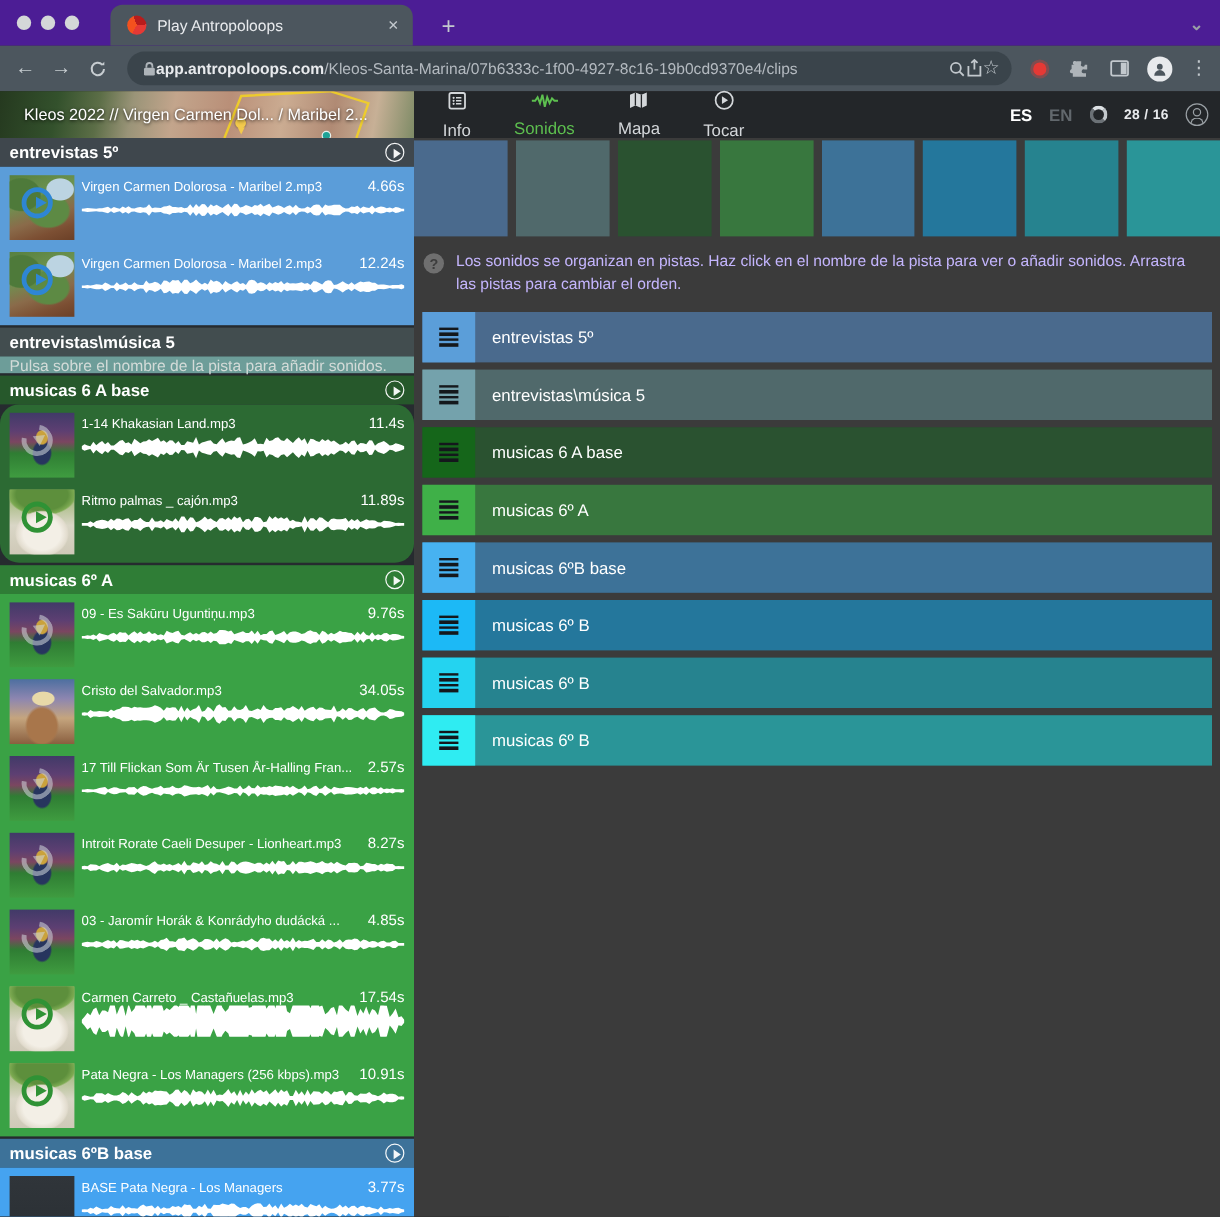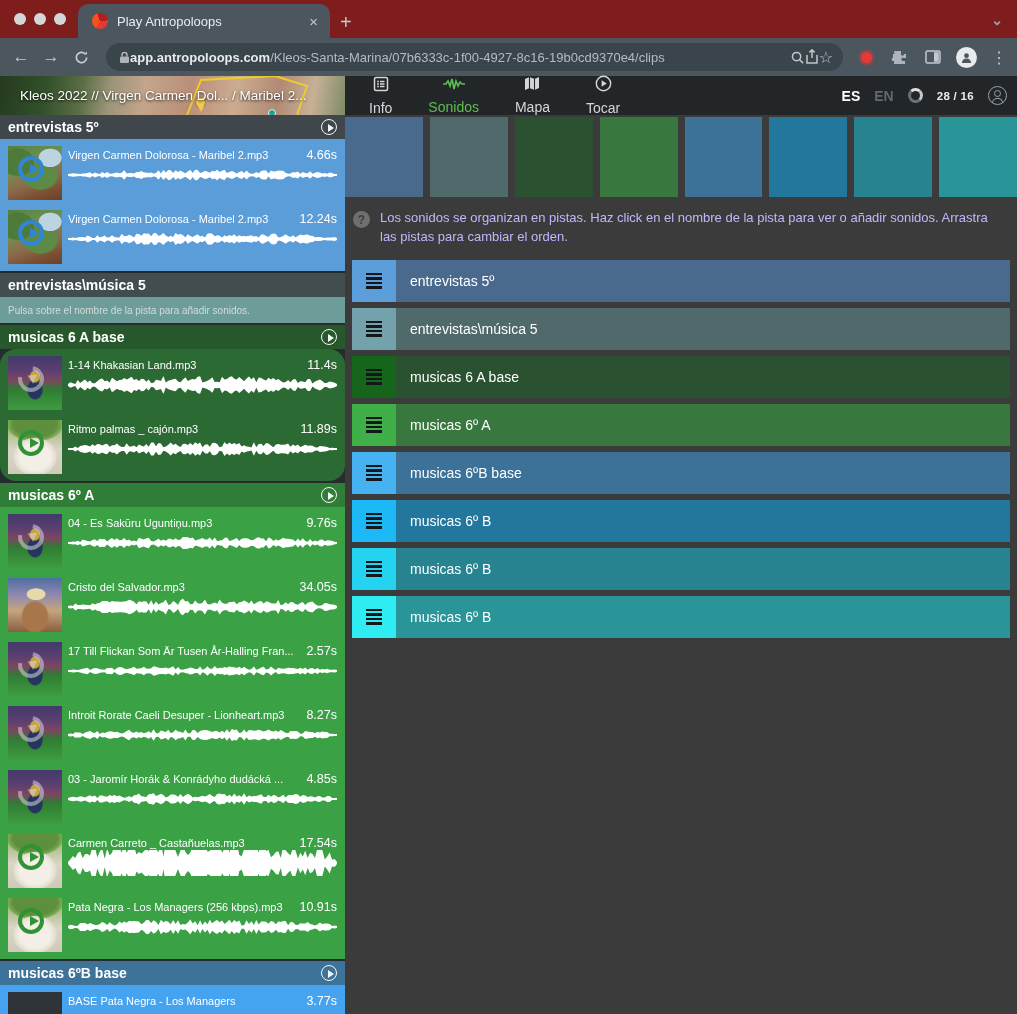--- a/index.html
+++ b/index.html
@@ -1,20 +1,20 @@
 <!DOCTYPE html>
 <html><head>
 <meta charset="utf-8">
 <style>
   html,body{margin:0;padding:0;background:#222;}
   *{box-sizing:border-box;font-family:"Liberation Sans",sans-serif;}
   .window{width:1017px;height:1014px;overflow:hidden;position:relative;background:#3b3b3b;}
 
   
-  .tabstrip{height:38px;background:#7f1d1d;display:flex;align-items:flex-end;position:relative;}
+  .tabstrip{height:38px;background:#4c1d95;display:flex;align-items:flex-end;position:relative;gap:14px;}
   .lights{display:flex;gap:8px;align-items:center;height:38px;padding:0 12px 0 14px;}
   .light{width:12px;height:12px;border-radius:50%;background:#d4d7d8;}
   .tab{height:34px;width:252px;background:#4c565e;border-radius:10px 10px 0 0;display:flex;align-items:center;padding:0 10px 0 14px;gap:9px;}
   .favicon{width:16px;height:16px;border-radius:50%;background:conic-gradient(from 210deg,#f4511e 0 130deg,#b71c1c 130deg 235deg,#e53935 235deg 360deg);flex:none;}
   .tab-title{color:#e8eaed;font-size:13px;flex:1;white-space:nowrap;overflow:hidden;}
   .tab-close{color:#c2c8cd;font-size:15px;cursor:default;padding:0 2px;}
   .newtab{color:#c2c8cd;font-size:20px;margin:0 0 6px 10px;line-height:1;}
   .strip-chevron{position:absolute;right:14px;top:12px;color:#9ba1a6;font-size:14px;font-weight:bold;}
 
   .toolbar{height:38px;background:#4c565e;display:flex;align-items:center;padding:0 8px;gap:4px;}
@@ -76,21 +76,21 @@
   .thumb-messi{background:radial-gradient(10px 12px at 50% 38%,#caa23c 0 45%,transparent 55%),radial-gradient(14px 18px at 50% 62%,#27355e 0 50%,transparent 60%),linear-gradient(180deg,#413a68 0%,#5d3f72 28%,#7b4660 45%,#2f7d33 62%,#3f9c40 100%);}
   .thumb-dog{background:radial-gradient(30px 26px at 50% 68%,#f3efe6 0 52%,#e2dcce 70%,transparent 75%),radial-gradient(36px 22px at 50% 8%,#5d8f3c 0 60%,#7daa52 75%,transparent 80%),linear-gradient(180deg,#8fae62 0%,#d9d6c6 55%,#cfc9b8 100%);}
   .thumb-cristo{background:radial-gradient(16px 10px at 52% 30%,#e8d9a8 0 55%,transparent 62%),radial-gradient(22px 26px at 50% 72%,#a8764b 0 55%,transparent 65%),linear-gradient(180deg,#4d6fa0 0%,#8d86b0 30%,#c5a57e 60%,#8a5f3f 100%);}
   .thumb-dark{background:linear-gradient(180deg,#30353a 0%,#2a2f34 100%);}
   .clip-main{margin-left:68px;padding:7px 8px 0 0;}
   .clip-top{display:flex;align-items:baseline;gap:6px;}
   .clip-title{color:#fff;font-size:11px;flex:1;white-space:nowrap;overflow:hidden;}
   .clip-dur{color:#fff;font-size:12.5px;flex:none;}
   .wf{height:20px;margin-top:3px;}
   .wf.big{height:26px;margin-top:0;}
-  .empty-note{height:26px;display:flex;align-items:center;padding:0 8px;font-size:10px;}
+  .empty-note{height:14px;display:flex;align-items:center;padding:0 8px;font-size:13px;}
 
   
   .swatches{display:flex;gap:7px;height:80px;margin-top:2px;}
   .swatch{flex:1;}
   .help{display:flex;gap:10px;padding:12px 12px 0 8px;align-items:flex-start;}
   .help-q{width:17px;height:17px;border-radius:50%;background:#6f6f6f;color:#3d3d3d;font-size:12px;font-weight:bold;display:flex;align-items:center;justify-content:center;flex:none;margin-top:2px;}
   .help-text{color:#c4b5fd;font-size:13px;line-height:1.45;}
   .trows{margin-top:13px;padding:0 7px;}
   .trow{height:42px;display:flex;align-items:stretch;margin-bottom:6px;}
   .thandle{width:44px;flex:none;display:flex;align-items:center;justify-content:center;}
@@ -319,21 +319,21 @@
           <span class="sec-title">musicas 6º A</span>
           <span class="sec-play"></span>
         </div>
         <div class="sec-body" style="background: rgb(58, 162, 69);">
           <div class="clip">
             <div class="thumb thumb-messi">
                 <span class="ring ring-gray"></span>
               </div>
             <div class="clip-main">
               <div class="clip-top">
-                  <span class="clip-title">04 - Es Sakūru Uguntiņu.mp3</span>
+                  <span class="clip-title">09 - Es Sakūru Uguntiņu.mp3</span>
                   <span class="clip-dur">9.76s</span>
                 </div>
               <div class="wf">
                   <svg width="269" height="20" viewBox="0 0 269 20">
                     <polygon points="0.0,8.9 2.4,8.9 4.9,8.4 7.3,8.8 9.8,7.7 12.2,8.9 14.7,6.4 17.1,7.3 19.6,7.9 22.0,8.5 24.5,7.1 26.9,6.3 29.3,7.9 31.8,5.7 34.2,6.2 36.7,6.0 39.1,8.6 41.6,6.4 44.0,5.0 46.5,7.1 48.9,5.3 51.4,7.3 53.8,6.9 56.2,5.1 58.7,7.4 61.1,6.6 63.6,8.3 66.0,7.5 68.5,8.6 70.9,4.7 73.4,5.8 75.8,6.6 78.3,5.3 80.7,4.7 83.1,7.9 85.6,8.5 88.0,7.2 90.5,5.8 92.9,7.8 95.4,6.6 97.8,7.7 100.3,5.8 102.7,5.7 105.2,7.1 107.6,5.2 110.0,7.1 112.5,6.6 114.9,4.1 117.4,4.1 119.8,4.2 122.3,5.3 124.7,4.4 127.2,7.6 129.6,6.8 132.1,5.9 134.5,5.1 136.9,6.6 139.4,6.6 141.8,4.4 144.3,7.5 146.7,4.6 149.2,8.3 151.6,7.4 154.1,7.3 156.5,5.1 159.0,4.5 161.4,8.1 163.8,7.3 166.3,6.2 168.7,4.9 171.2,8.0 173.6,5.8 176.1,5.3 178.5,5.3 181.0,6.1 183.4,7.3 185.9,6.7 188.3,5.1 190.7,4.3 193.2,5.5 195.6,5.6 198.1,8.2 200.5,4.6 203.0,5.6 205.4,7.9 207.9,6.3 210.3,7.6 212.8,6.2 215.2,4.7 217.6,5.7 220.1,5.7 222.5,6.3 225.0,6.5 227.4,8.5 229.9,5.4 232.3,8.0 234.8,5.3 237.2,8.0 239.7,8.8 242.1,5.9 244.5,8.8 247.0,7.5 249.4,8.4 251.9,6.8 254.3,6.5 256.8,8.2 259.2,7.3 261.7,7.4 264.1,7.8 266.6,8.7 269.0,8.9 269.0,11.1 266.6,11.3 264.1,12.2 261.7,12.6 259.2,12.7 256.8,11.8 254.3,13.5 251.9,13.2 249.4,11.6 247.0,12.5 244.5,11.2 242.1,14.1 239.7,11.2 237.2,12.0 234.8,14.7 232.3,12.0 229.9,14.6 227.4,11.5 225.0,13.5 222.5,13.7 220.1,14.3 217.6,14.3 215.2,15.3 212.8,13.8 210.3,12.4 207.9,13.7 205.4,12.1 203.0,14.4 200.5,15.4 198.1,11.8 195.6,14.4 193.2,14.5 190.7,15.7 188.3,14.9 185.9,13.3 183.4,12.7 181.0,13.9 178.5,14.7 176.1,14.7 173.6,14.2 171.2,12.0 168.7,15.1 166.3,13.8 163.8,12.7 161.4,11.9 159.0,15.5 156.5,14.9 154.1,12.7 151.6,12.6 149.2,11.7 146.7,15.4 144.3,12.5 141.8,15.6 139.4,13.4 136.9,13.4 134.5,14.9 132.1,14.1 129.6,13.2 127.2,12.4 124.7,15.6 122.3,14.7 119.8,15.8 117.4,15.9 114.9,15.9 112.5,13.4 110.0,12.9 107.6,14.8 105.2,12.9 102.7,14.3 100.3,14.2 97.8,12.3 95.4,13.4 92.9,12.2 90.5,14.2 88.0,12.8 85.6,11.5 83.1,12.1 80.7,15.3 78.3,14.7 75.8,13.4 73.4,14.2 70.9,15.3 68.5,11.4 66.0,12.5 63.6,11.7 61.1,13.4 58.7,12.6 56.2,14.9 53.8,13.1 51.4,12.7 48.9,14.7 46.5,12.9 44.0,15.0 41.6,13.6 39.1,11.4 36.7,14.0 34.2,13.8 31.8,14.3 29.3,12.1 26.9,13.7 24.5,12.9 22.0,11.5 19.6,12.1 17.1,12.7 14.7,13.6 12.2,11.1 9.8,12.3 7.3,11.2 4.9,11.6 2.4,11.1 0.0,11.1" fill="#ffffff"></polygon>
                   </svg>
                 </div>
             </div>
           </div>
           <div class="clip">

